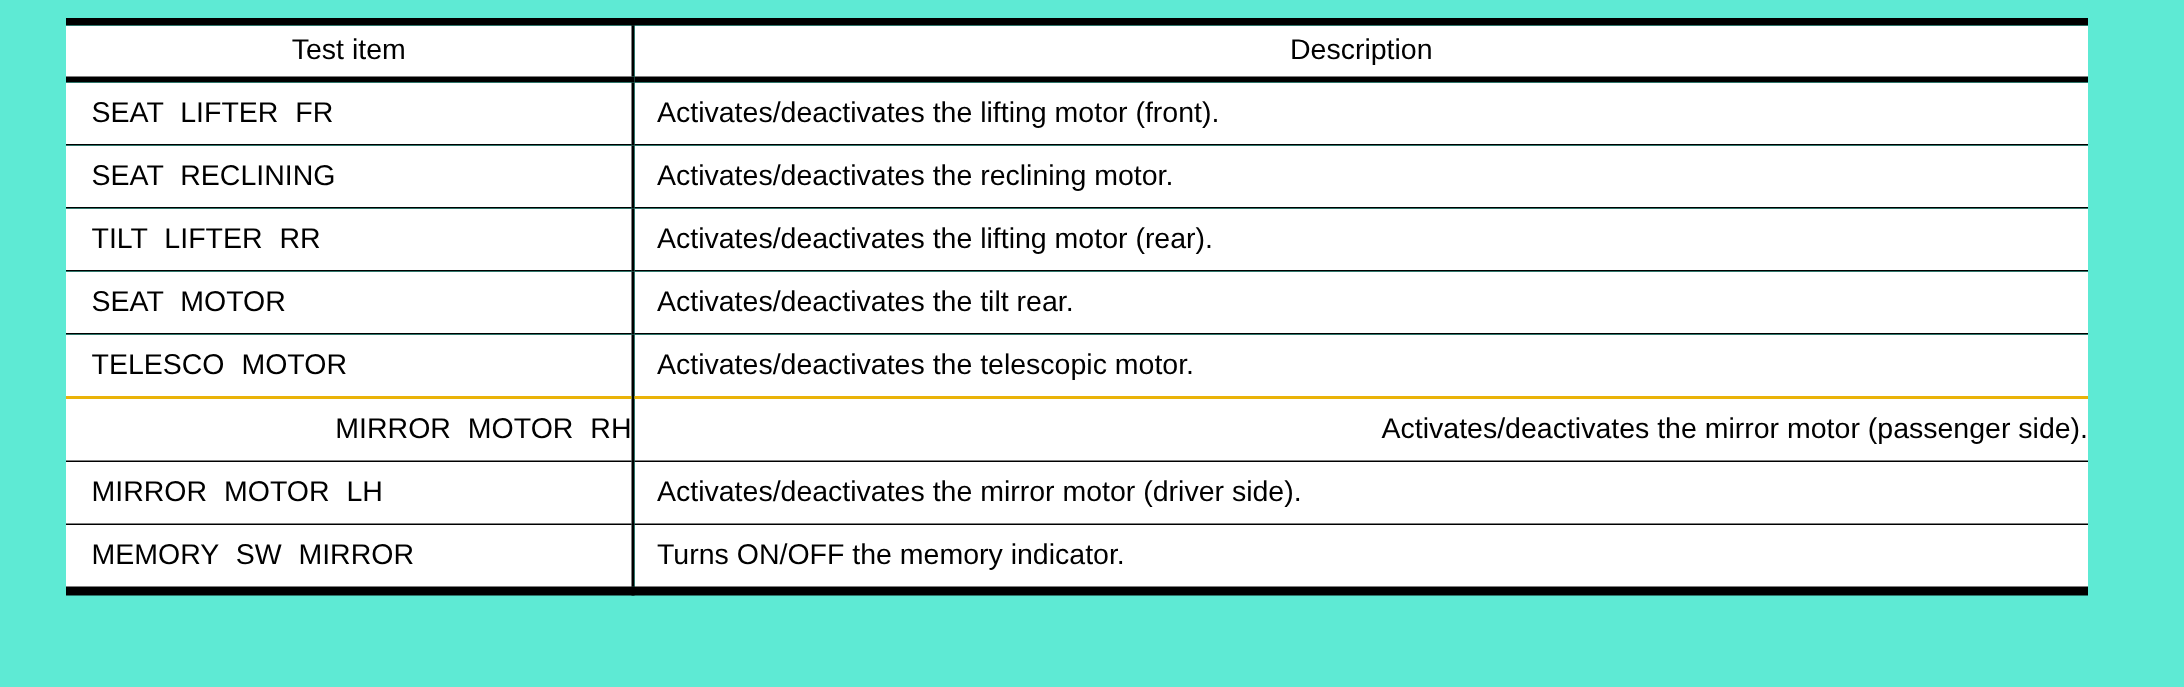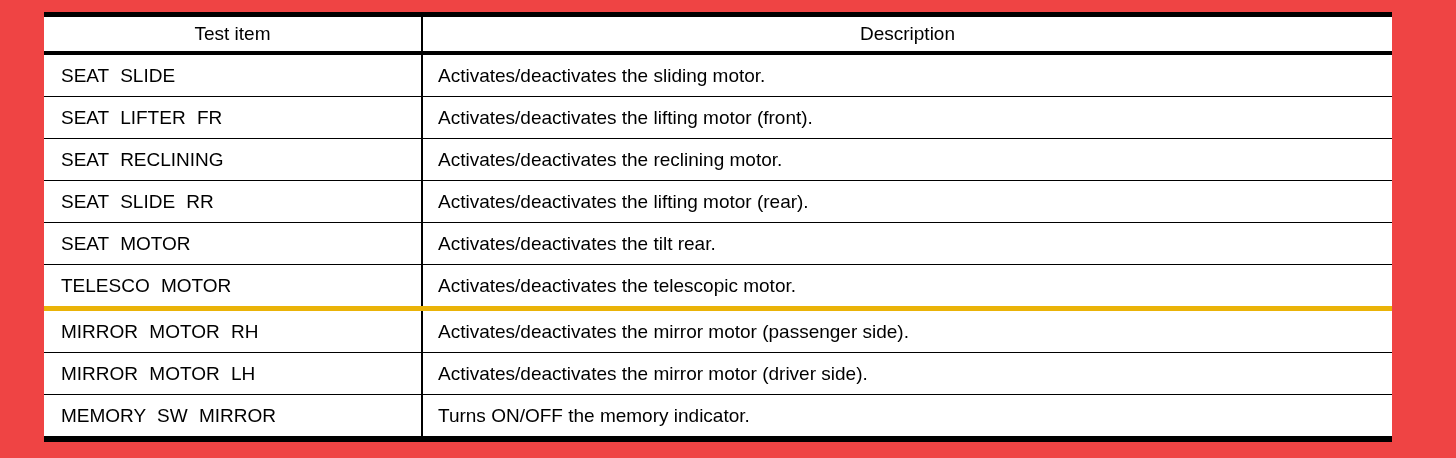--- a/index.html
+++ b/index.html
@@ -11,21 +11,21 @@
     width: 1456px;
     height: 458px;
     font-family: "Liberation Sans", sans-serif;
     color: #000000;
     overflow: hidden;
   }
   .page {
     position: relative;
     width: 1456px;
     height: 458px;
-    background: #ef4444;
+    background: #5eead4;
   }
   table.spec-table {
     position: absolute;
     left: 44px;
     top: 12px;
     width: 1348px;
     border-collapse: collapse;
     table-layout: fixed;
     border-top: 5px solid #000000;
     border-bottom: 6px solid #000000;
@@ -57,53 +57,50 @@
     border-right: 2px solid #000000;
   }
   td.col-item {
     padding: 0 0 0 17px;
     word-spacing: 6px;
   }
   td.col-desc {
     padding: 0 0 0 15px;
   }
   tr.group-start td {
-    border-top: 5px solid #eab308;
+    border-top: 2px solid #eab308;
+    text-align: right;
   }
 </style>
 </head>
 <body>
 
 <div class="page">
   <table class="spec-table">
     <colgroup>
       <col class="col-item-w">
       <col class="col-desc-w">
     </colgroup>
     <thead>
       <tr>
         <th class="divider-right">Test item</th>
         <th>Description</th>
       </tr>
     </thead>
     <tbody>
       <tr>
-        <td class="col-item divider-right">SEAT SLIDE</td>
-        <td class="col-desc">Activates/deactivates the sliding motor.</td>
-      </tr>
-      <tr>
         <td class="col-item divider-right">SEAT LIFTER FR</td>
         <td class="col-desc">Activates/deactivates the lifting motor (front).</td>
       </tr>
       <tr>
         <td class="col-item divider-right">SEAT RECLINING</td>
         <td class="col-desc">Activates/deactivates the reclining motor.</td>
       </tr>
       <tr>
-        <td class="col-item divider-right">SEAT SLIDE RR</td>
+        <td class="col-item divider-right">TILT LIFTER RR</td>
         <td class="col-desc">Activates/deactivates the lifting motor (rear).</td>
       </tr>
       <tr>
         <td class="col-item divider-right">SEAT MOTOR</td>
         <td class="col-desc">Activates/deactivates the tilt rear.</td>
       </tr>
       <tr>
         <td class="col-item divider-right">TELESCO MOTOR</td>
         <td class="col-desc">Activates/deactivates the telescopic motor.</td>
       </tr>

